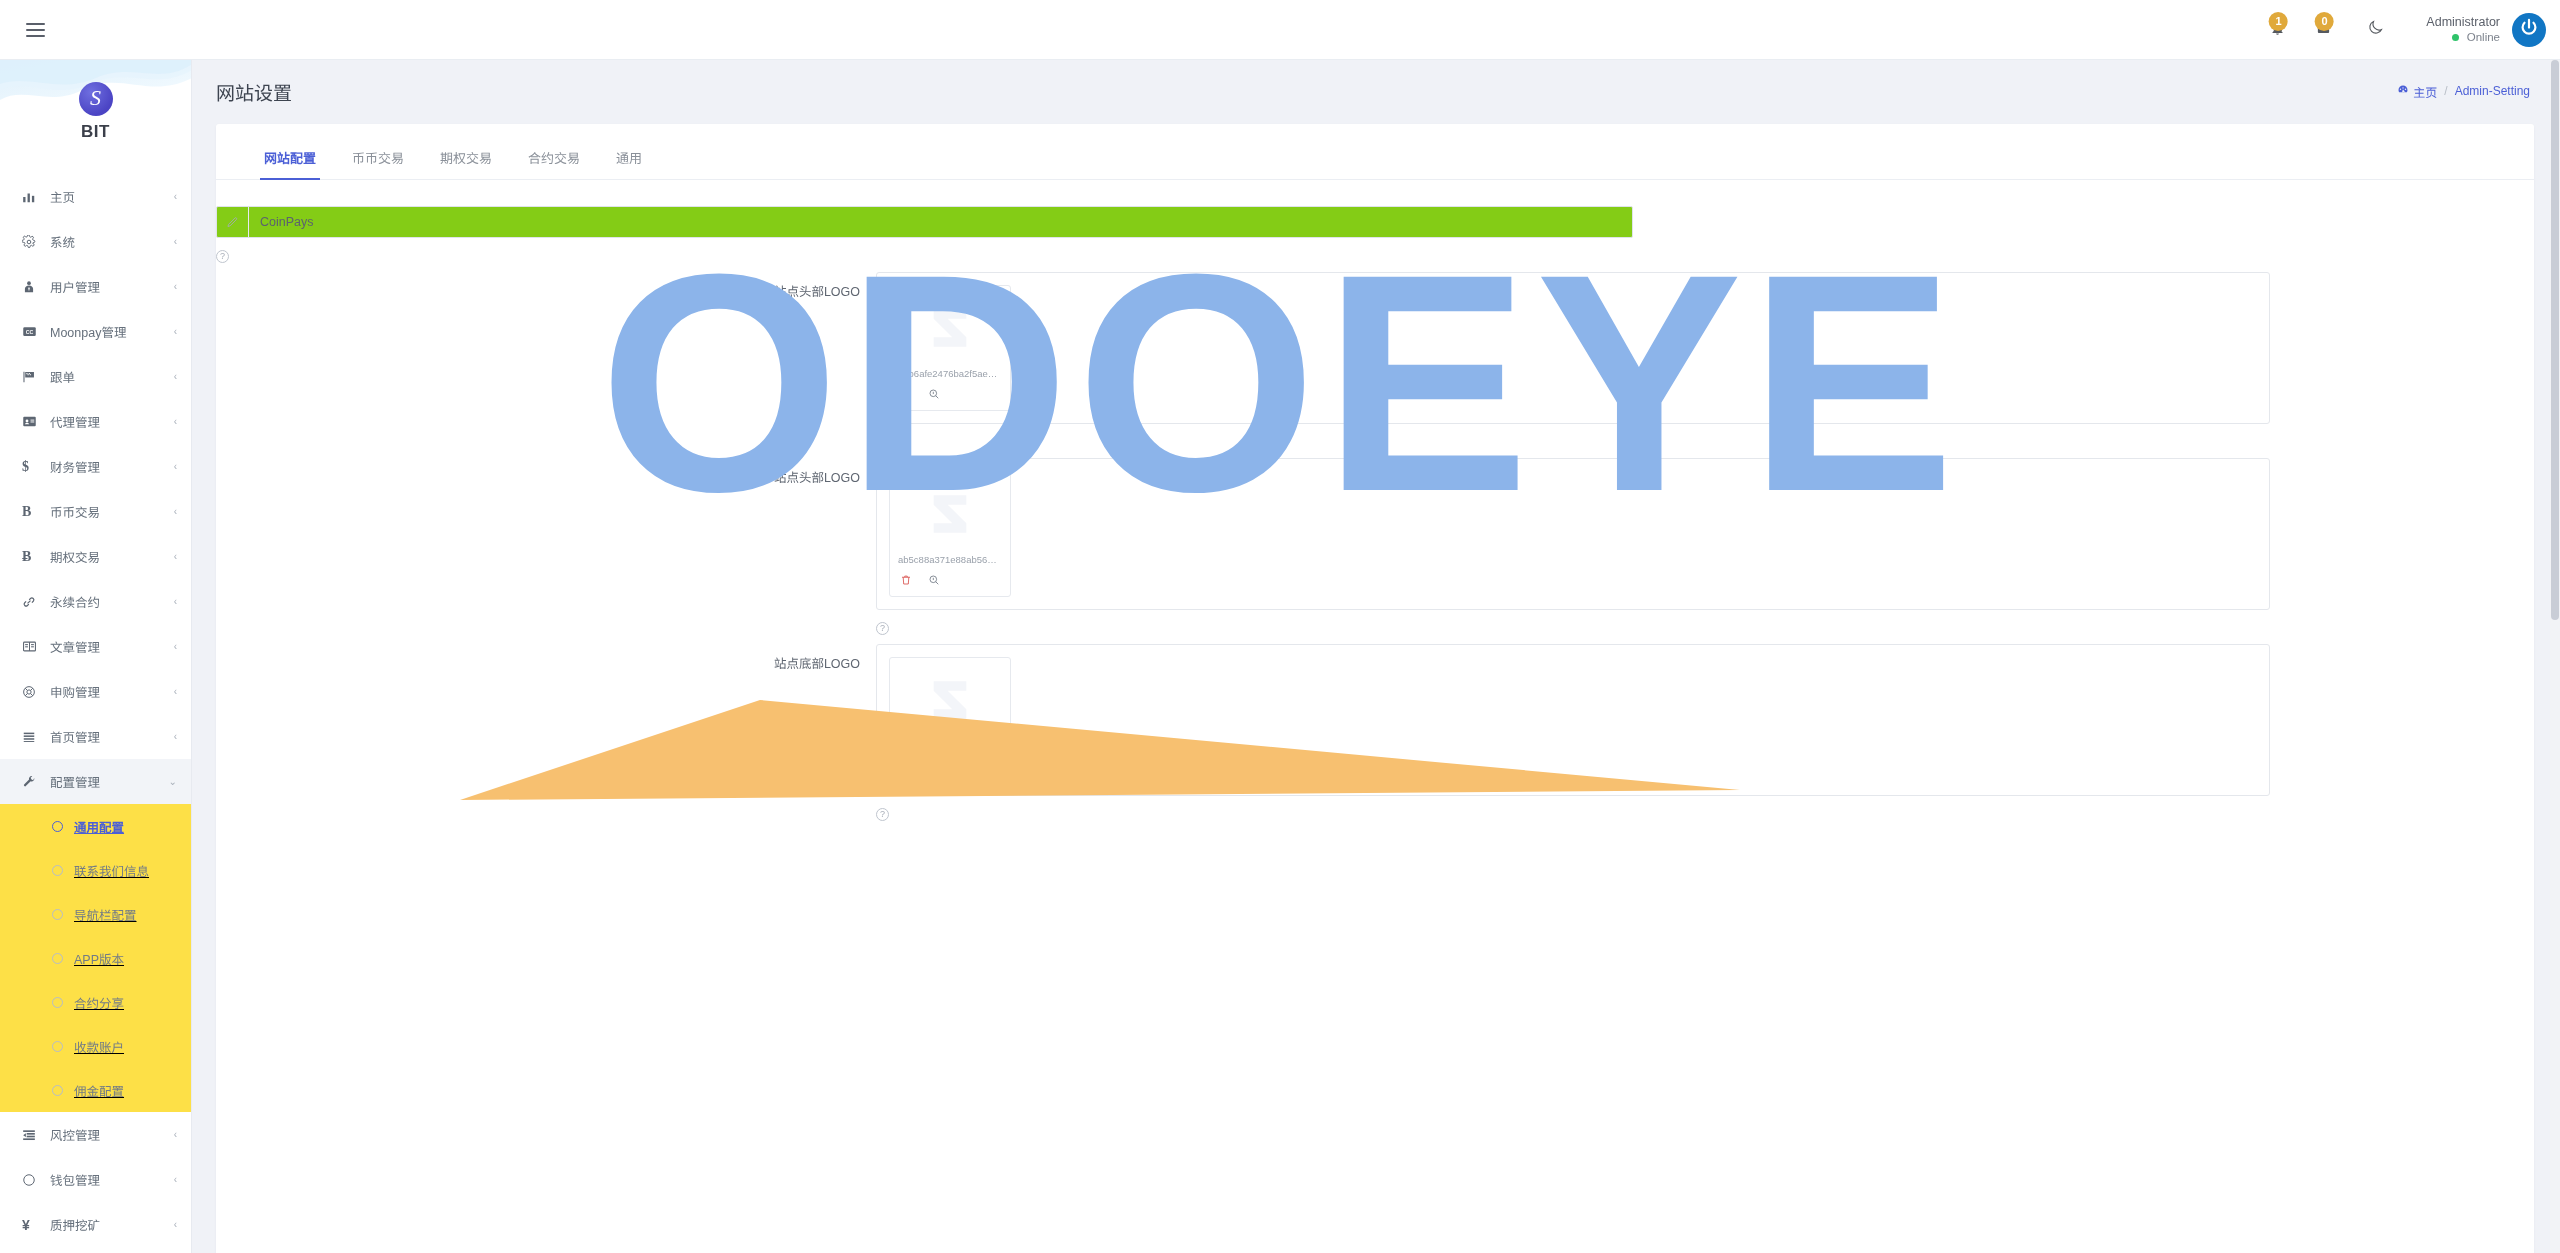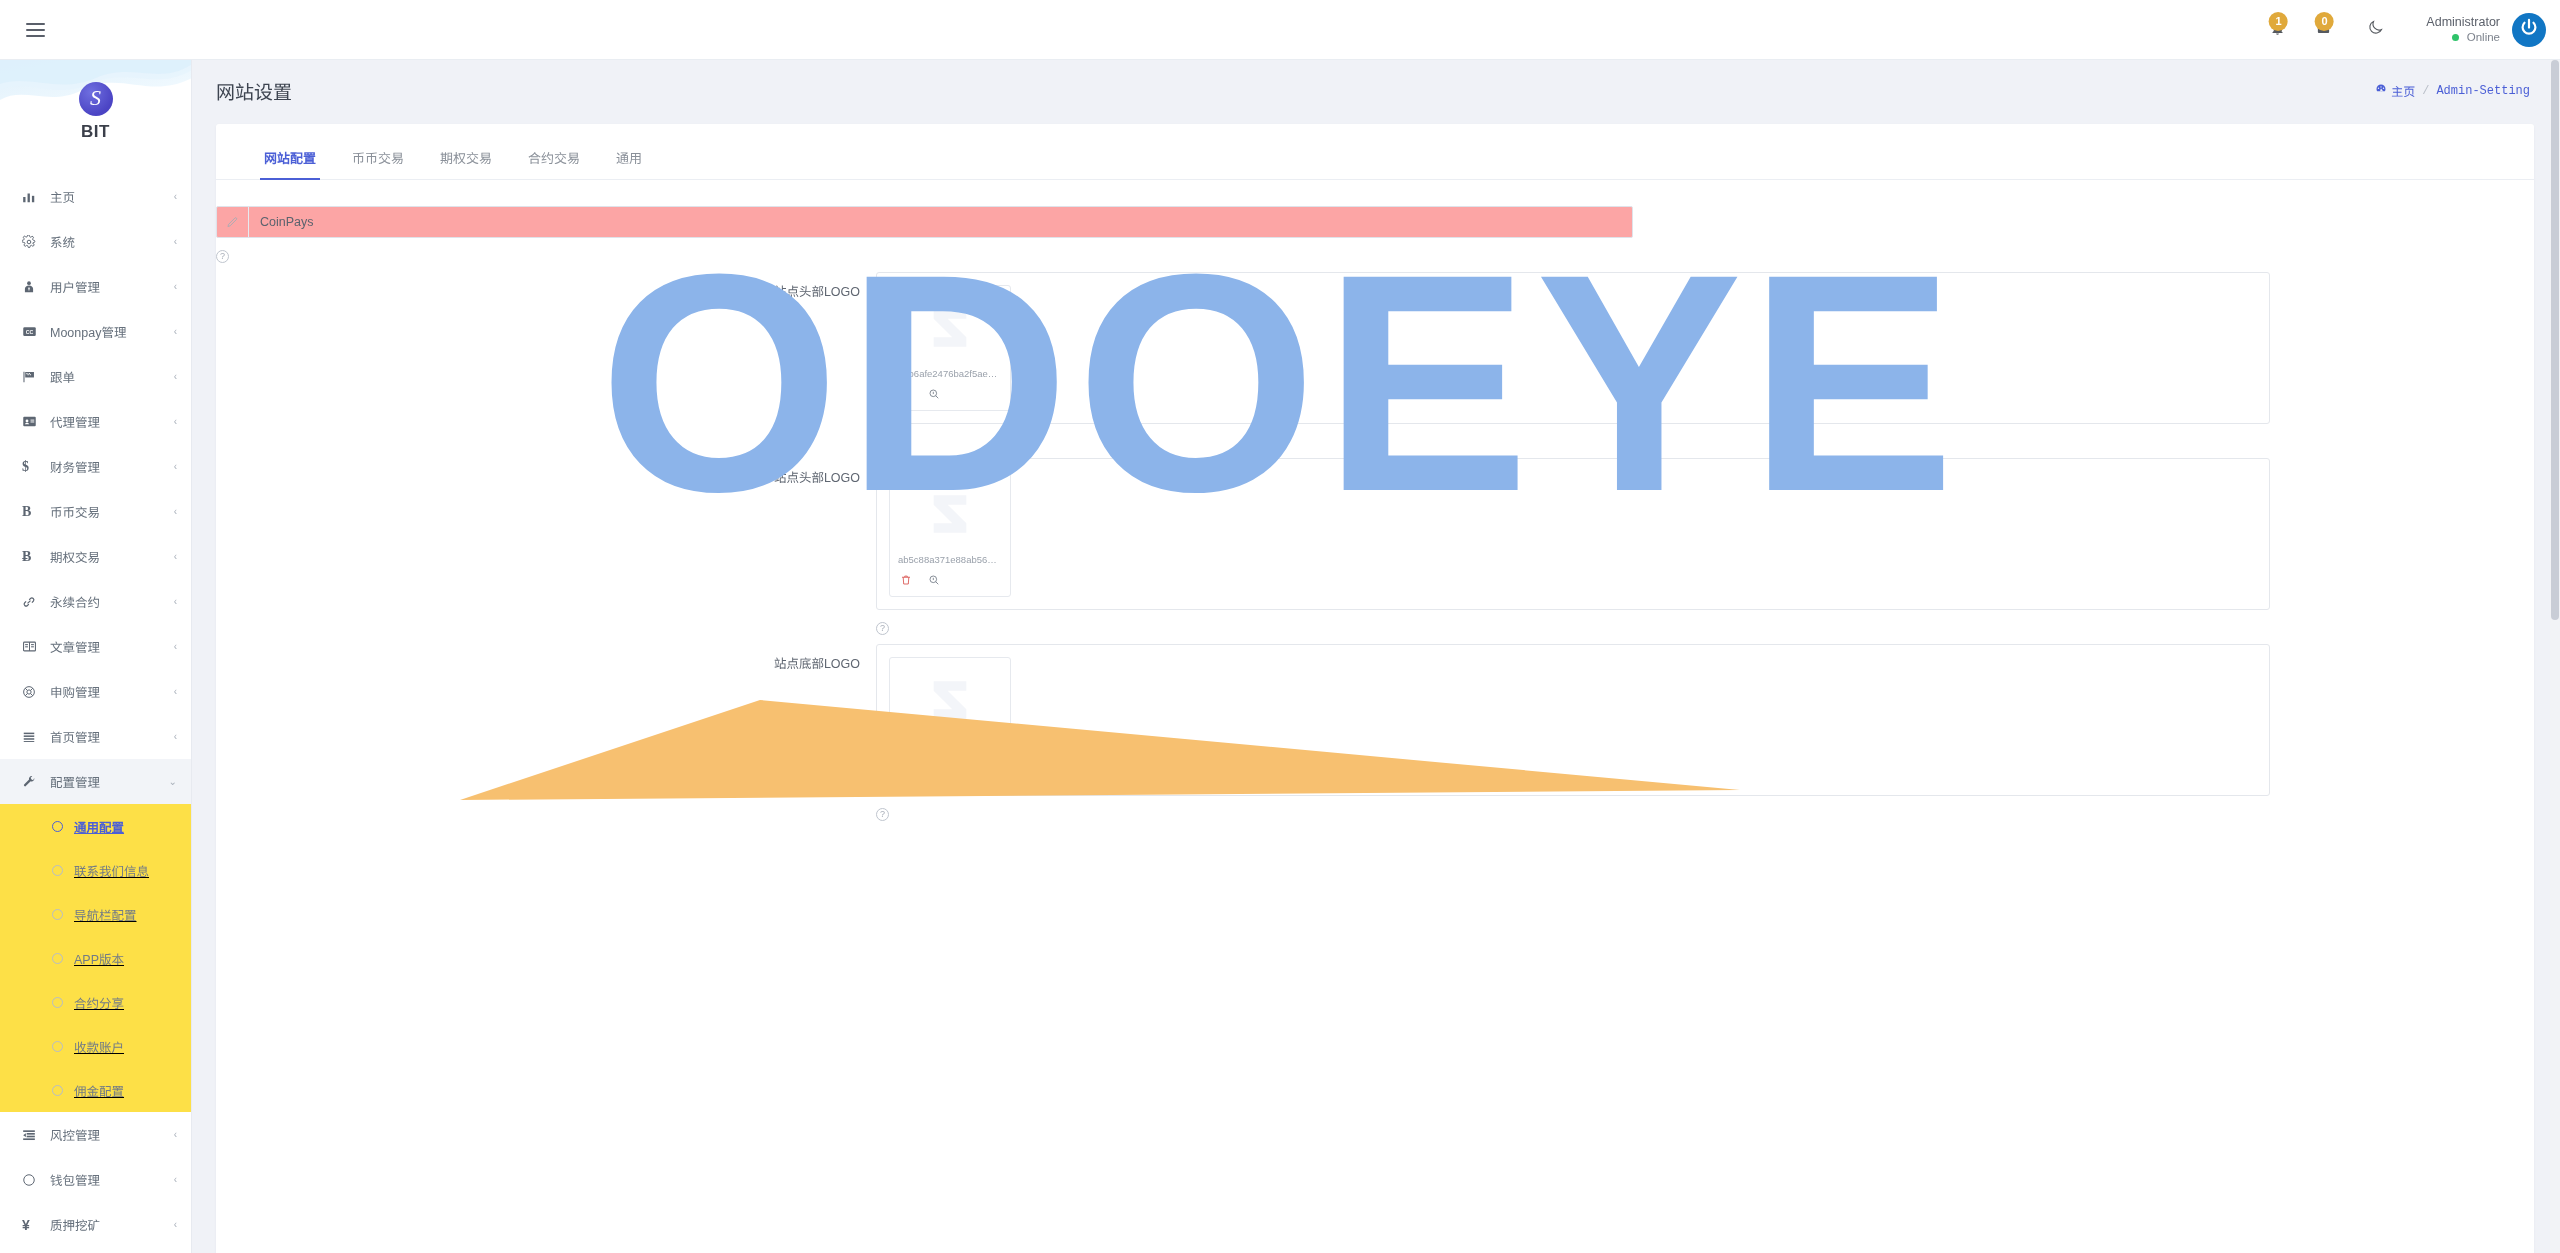--- a/index.html
+++ b/index.html
@@ -114,21 +114,20 @@
 
   
   .main {
     position: absolute; top: 60px; left: 192px;
     width: 2368px; height: 1193px;
     overflow: hidden;
   }
   .page-head {
     display:flex; align-items:center; height: 52px;
     padding: 10px 30px 0 24px;
-    font-family: Liberation Mono, monospace;
   }
   .page-title { font-size: 19px; color: #3d4450; font-weight: 400; }
   .breadcrumb { margin-left:auto; display:flex; align-items:center; gap:7px; font-size: 12px; color:#6d7683; }
   .bc-home { color: #4b5fd6; display:flex; align-items:center; gap:4px; }
   .bc-home .home-ico { font-size: 12px; }
   .bc-sep { color: #b9bfc8; }
   .bc-current { color: #4b5fd6; }
 
   .card {
     margin: 12px 26px 0 24px;
@@ -155,21 +154,21 @@
   .form { padding: 26px 0 0 0; }
   .form-row { display:flex; align-items: flex-start; padding: 0 0 0 0; margin-bottom: 4px; }
   .form-label {
     width: 660px; text-align: right; padding-right: 16px; padding-top: 9px;
     font-size: 12.5px; color: #5f6671; flex: 0 0 660px;
   }
   .form-ctrl { flex: 1; padding-right: 264px; }
 
   .input-wrap {
     display:flex; align-items:stretch; height: 32px;
-    border: 1px solid #dfe3ea; border-radius: 2px; background:#fca5a5;
+    border: 1px solid #dfe3ea; border-radius: 2px; background:#84cc16;
     max-width: 1417px;
   }
   .input-prefix {
     width: 32px; display:flex; align-items:center; justify-content:center;
     border-right: 1px solid #e7eaf0; color: #a4abb5; font-size: 13px;
   }
   .input-wrap input {
     border: 0; outline: 0; flex: 1; padding: 0 11px;
     font-size: 12.5px; color: #5c636e;
     font-family: "Liberation Sans", sans-serif; background: transparent;

